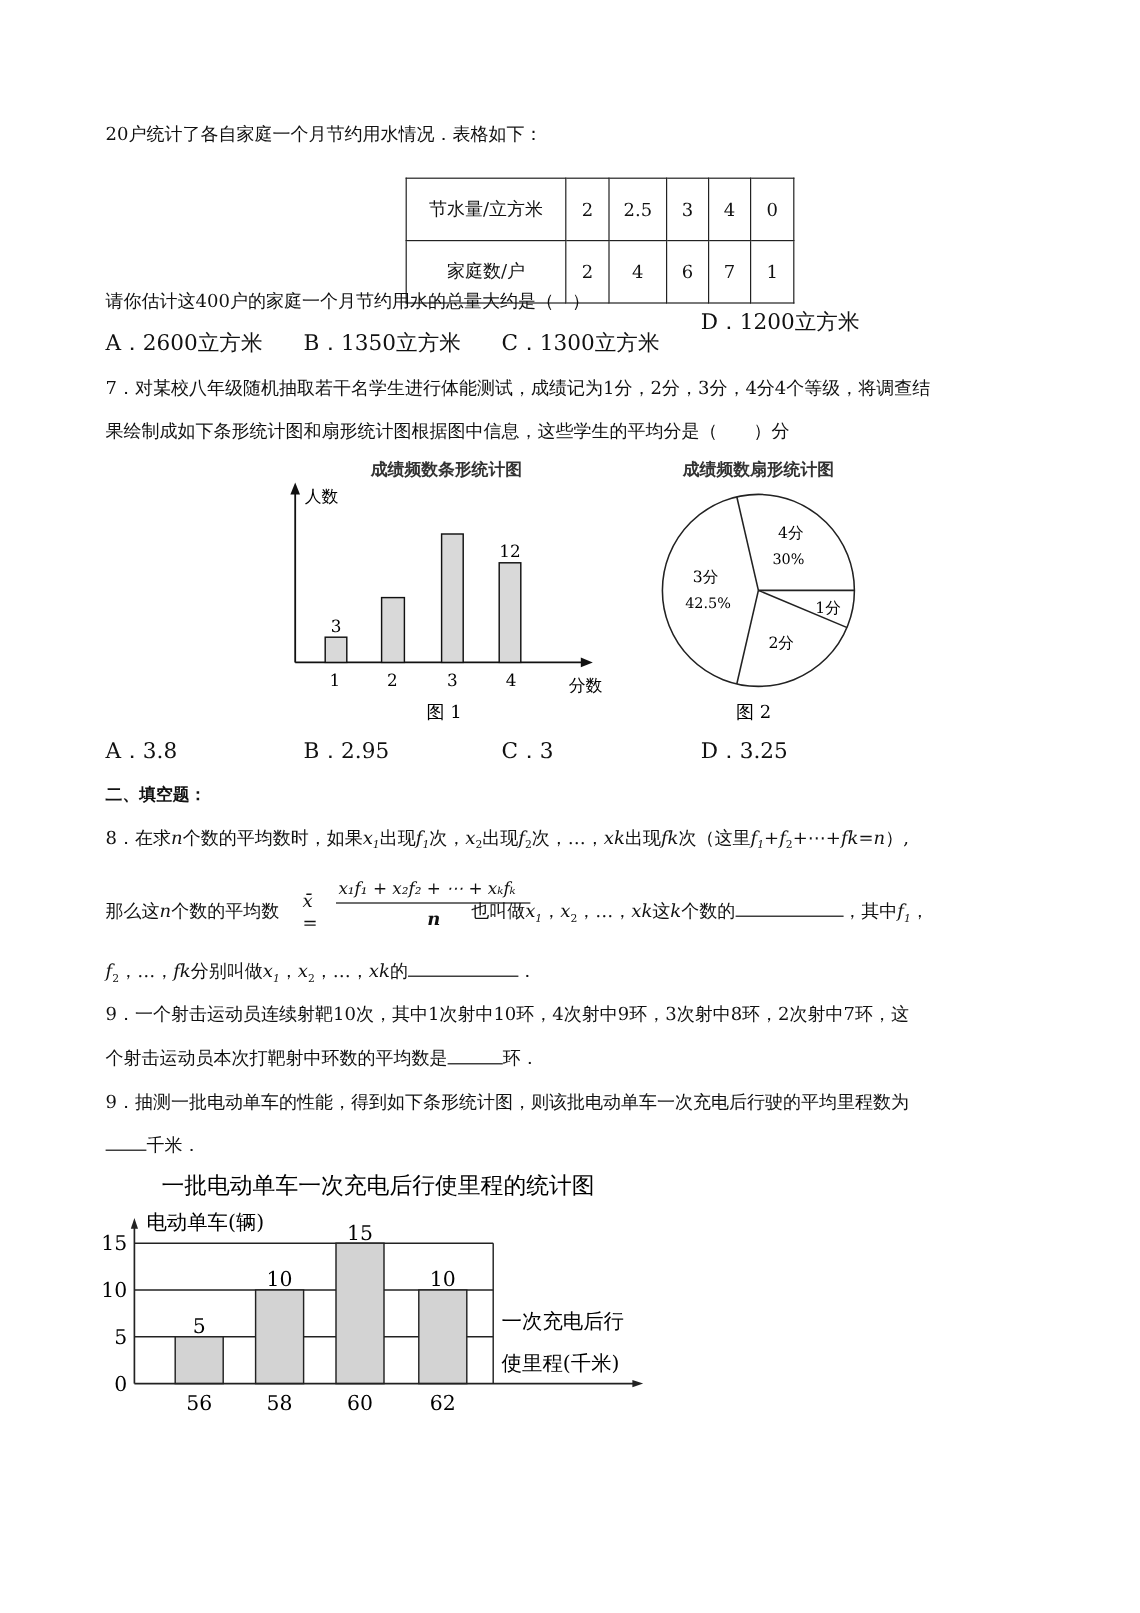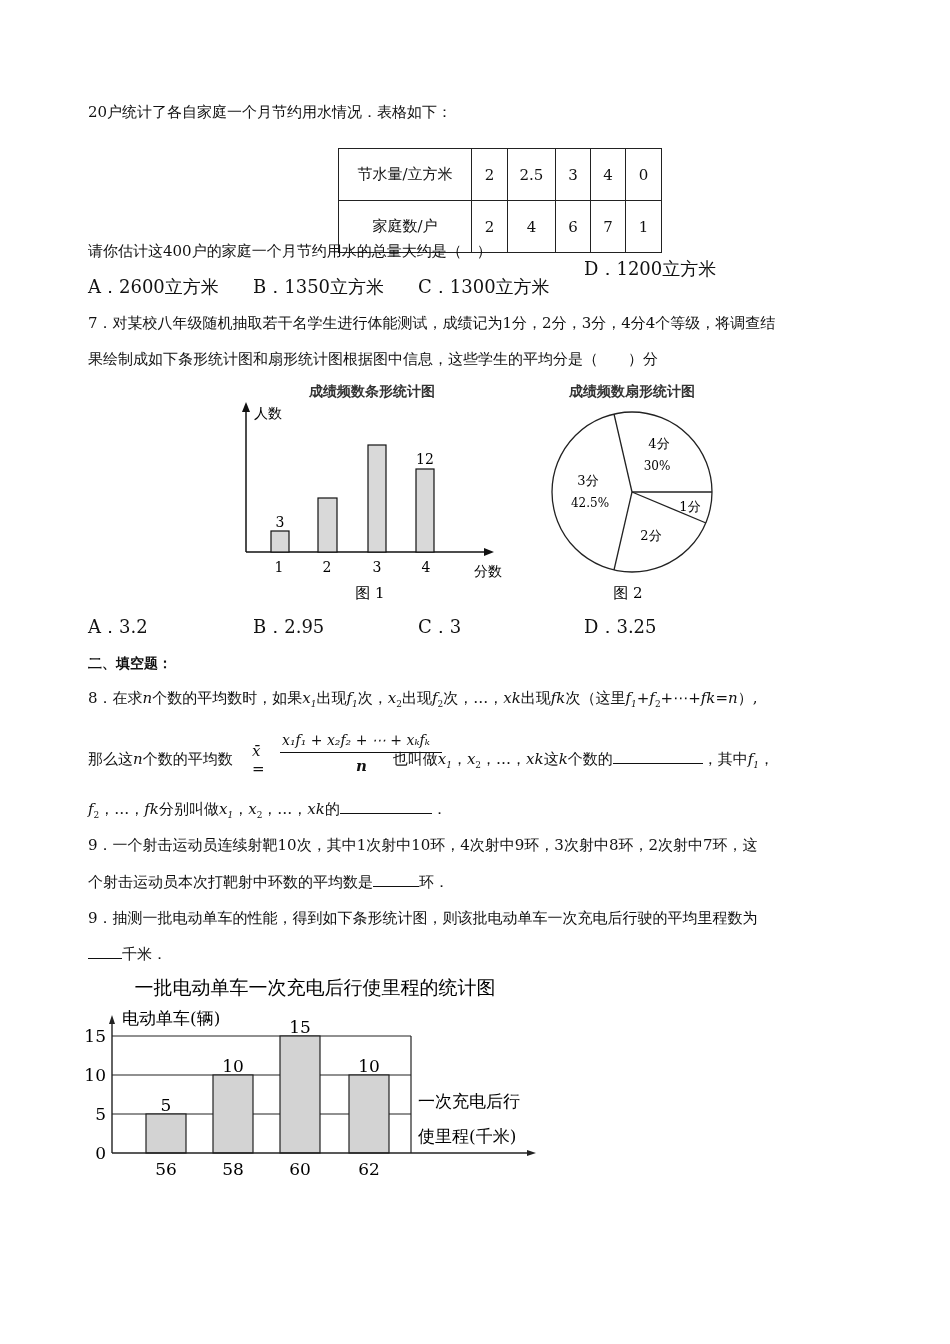--- a/index.html
+++ b/index.html
@@ -81,21 +81,21 @@
   <line x1="92" y1="114" x2="74" y2="36" stroke="#222" stroke-width="1.3"></line>
   <text x="119" y="70" font-size="13" text-anchor="middle">4分</text>
   <text x="117" y="92" font-size="12" text-anchor="middle">30%</text>
   <text x="150" y="133" font-size="13" text-anchor="middle">1分</text>
   <text x="111" y="162" font-size="13" text-anchor="middle">2分</text>
   <text x="48" y="107" font-size="13" text-anchor="middle">3分</text>
   <text x="50" y="129" font-size="12" text-anchor="middle">42.5%</text>
   <text x="88" y="220" font-size="15" text-anchor="middle">图 2</text>
 </svg>
 
-<div class="opt" style="left:88px; top:617px;">A．3.2</div>
+<div class="opt" style="left:88px; top:617px;">A．3.8</div>
 <div class="opt" style="left:253px; top:617px;">B．2.95</div>
 <div class="opt" style="left:418px; top:617px;">C．3</div>
 <div class="opt" style="left:584px; top:617px;">D．3.25</div>
 
 <div class="line bold" style="top:653px; font-size:14px;">二、填空题：</div>
 
 <div class="line" style="top:688px;">
   <span>8．在求</span><i class="v">n</i><span>个数的平均数时，如果</span><i class="v">x</i><sub style="font-size:9px"><i>1</i></sub><span>出现</span><i class="v">f</i><sub style="font-size:9px"><i>1</i></sub><span>次，</span><i class="v">x</i><sub style="font-size:9px">2</sub><span>出现</span><i class="v">f</i><sub style="font-size:9px">2</sub><span>次，…，</span><i class="v">xk</i><span>出现</span><i class="v">fk</i><span>次（这里</span><i class="v">f</i><sub style="font-size:9px"><i>1</i></sub>+<i class="v">f</i><sub style="font-size:9px">2</sub>+⋯+<i class="v">fk</i>=<i class="v">n</i><span>）,</span>
 </div>
 

